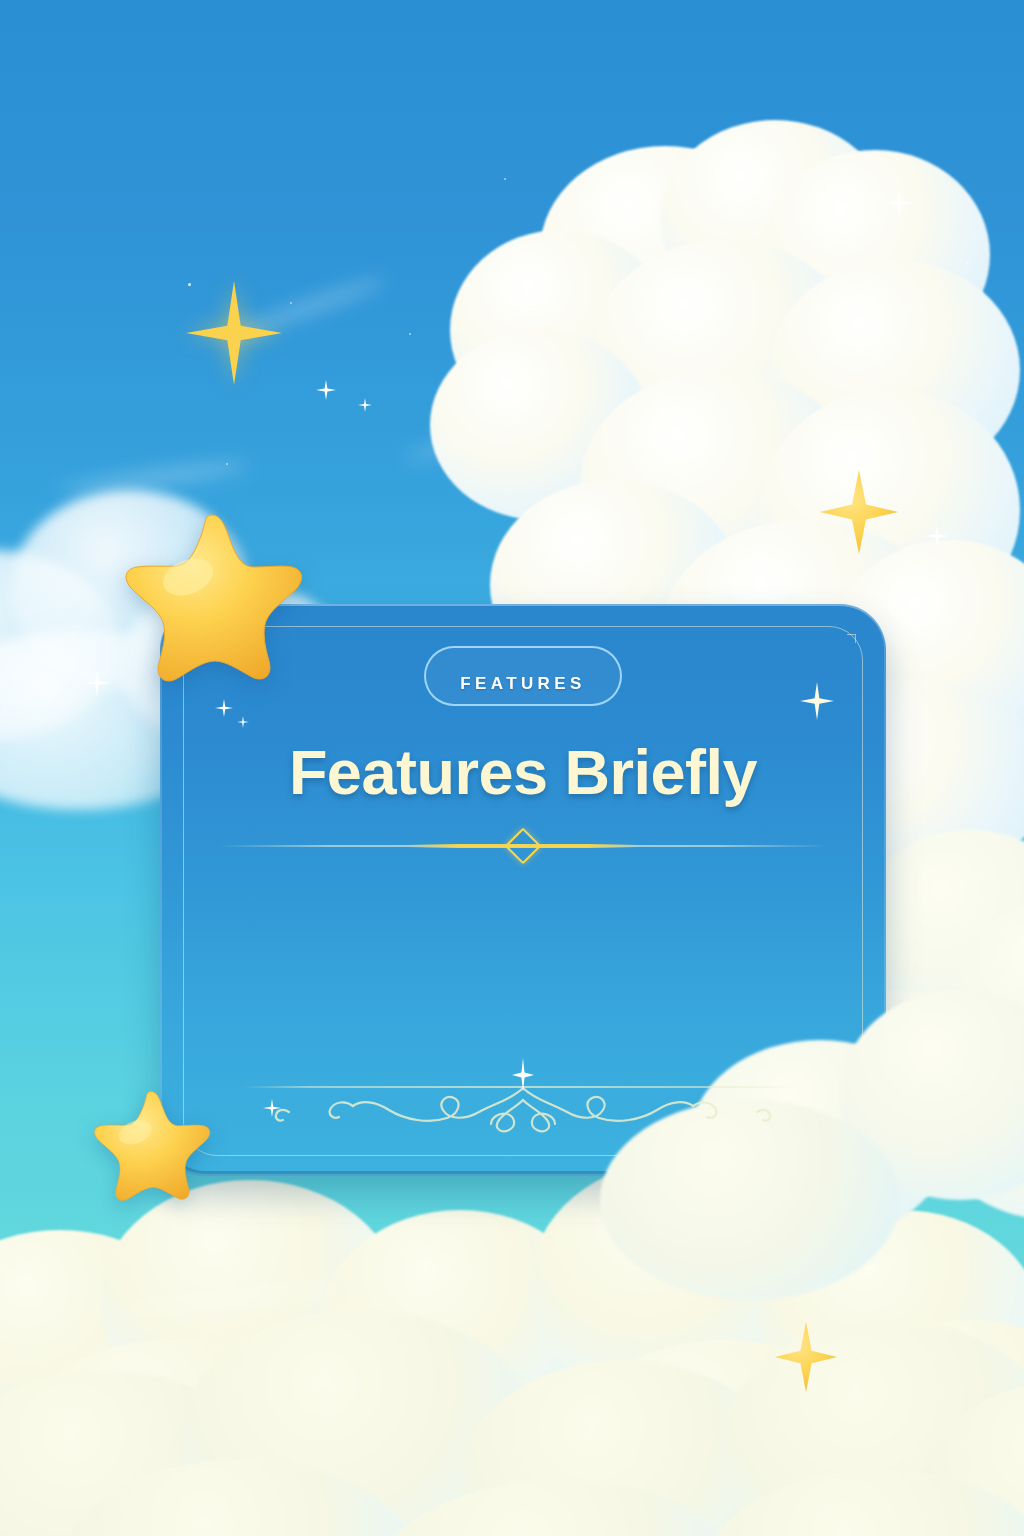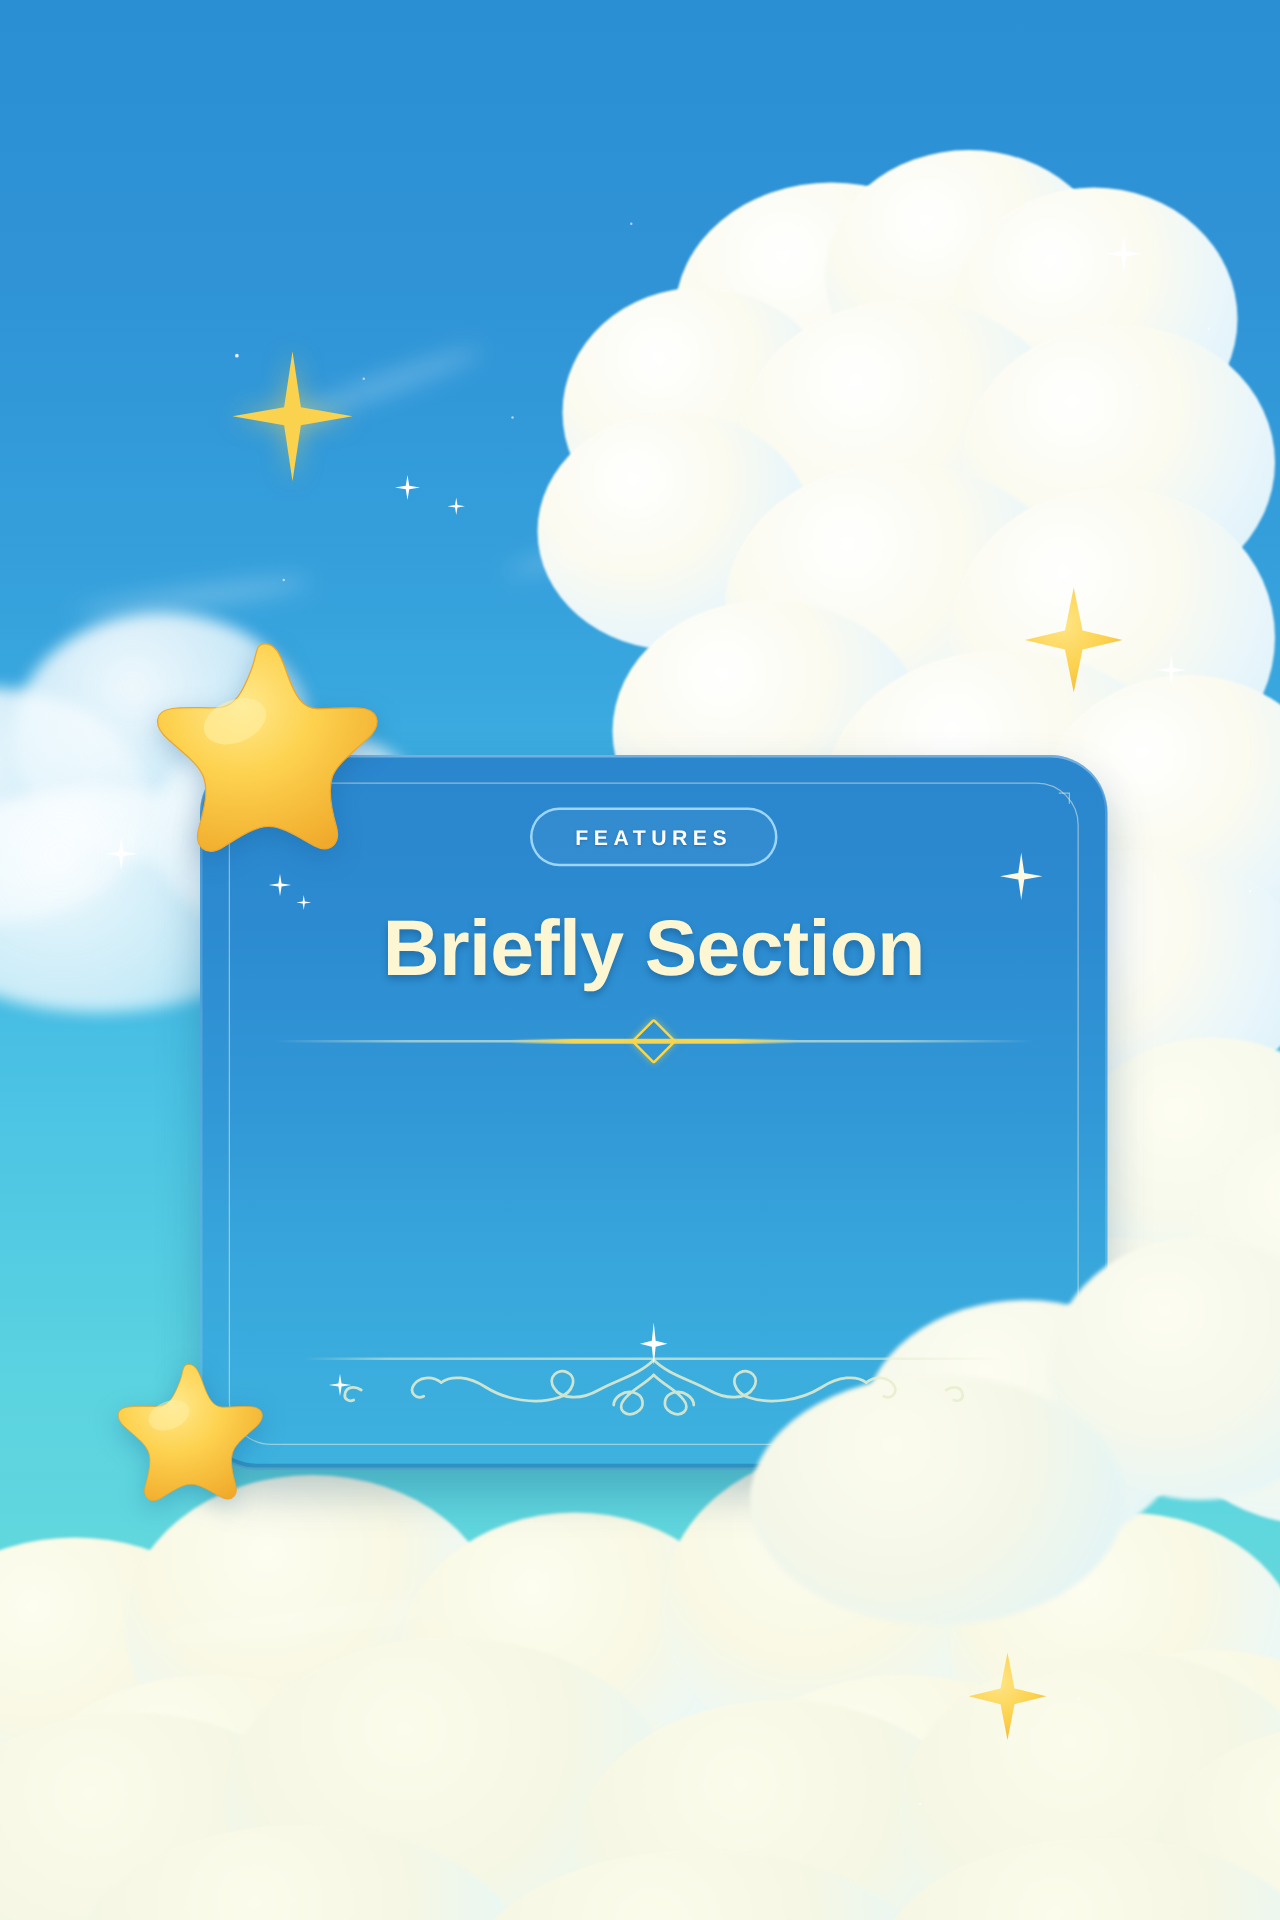--- a/index.html
+++ b/index.html
@@ -183,21 +183,21 @@
   #cardcontent{
     position:relative;
     z-index:4;
     padding:42px 58px 0 58px;
     text-align:center;
   }
 
   
   #badge{
     display:inline-block;
-    padding:14px 34px 12px 34px;
+    padding:27px 34px 12px 34px;
     border:2px solid rgba(168,222,252,.9);
     border-radius:999px;
     color:#ffffff;
     font-size:17px;
     font-weight:700;
     letter-spacing:4.4px;
     line-height:1;
     text-shadow:0 1px 2px rgba(10,60,105,.35);
     background:rgba(255,255,255,.04);
   }
@@ -387,21 +387,21 @@
 
   <div id="card">
     <div id="cardinner"></div>
     <div class="notch" style="left:30px;top:30px;"></div>
     <div class="notch" style="right:30px;top:30px;transform:rotate(90deg);"></div>
 
     <div id="cardcontent">
 
       <div id="badge">FEATURES</div>
 
-      <h1 id="title">Briefly Section</h1>
+      <h1 id="title">Features Briefly</h1>
 
       <div id="divider">
         <span class="bar"></span>
         <span class="gold"></span>
         <span class="gem"></span>
       </div>
 
     </div>
 
     <div id="flourish">

